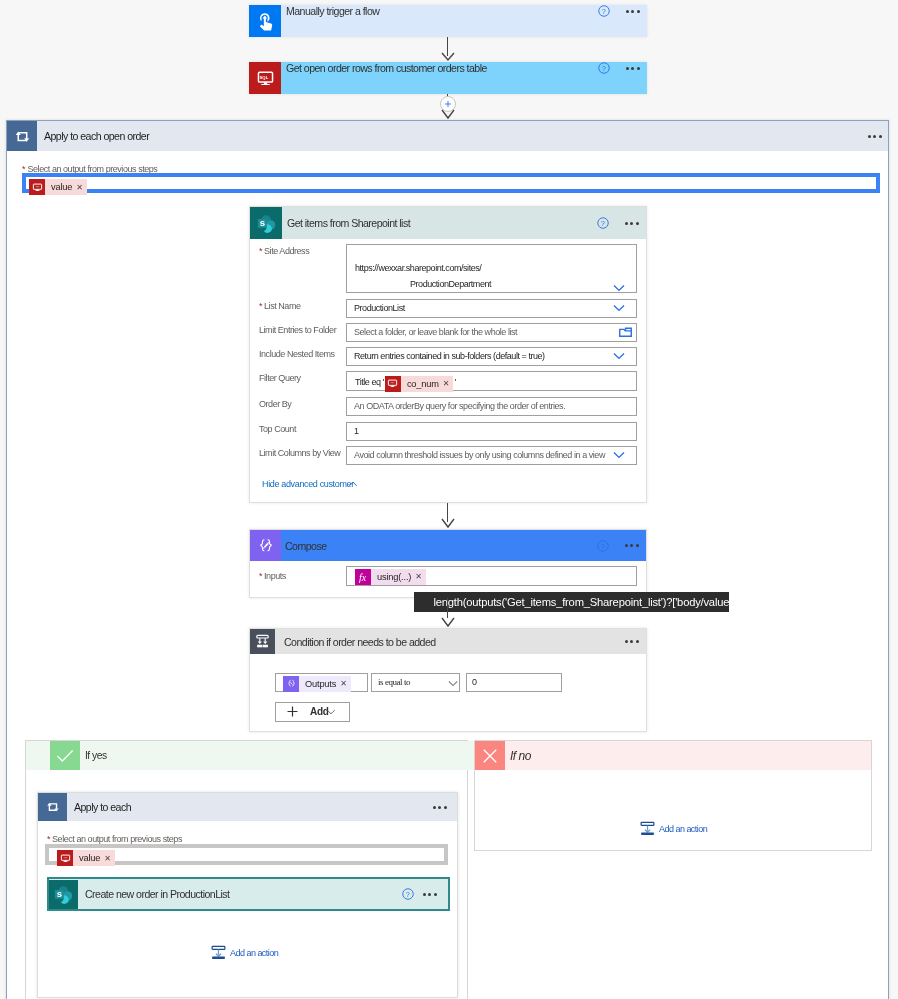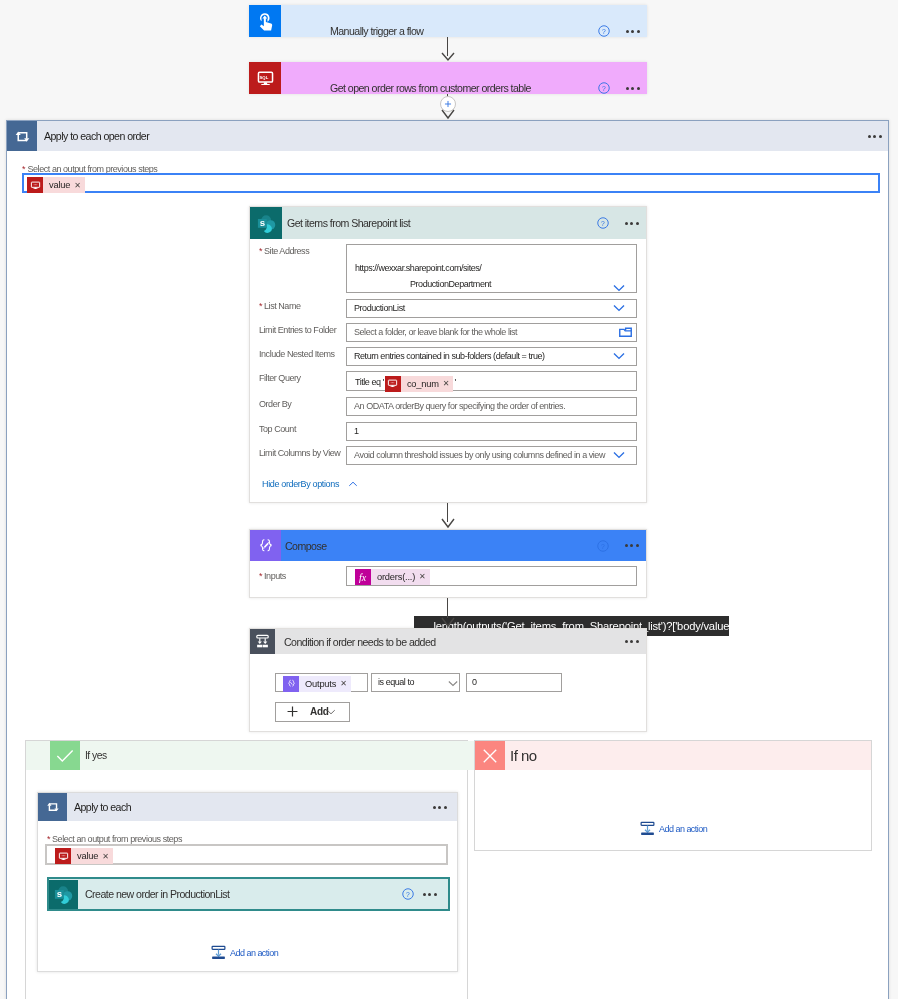--- a/index.html
+++ b/index.html
@@ -2,21 +2,21 @@
 <html><head>
 <meta charset="utf-8">
 <style>
   html,body{margin:0;padding:0;}
   body{width:898px;height:999px;background:#f5f5f5;font-family:"Liberation Sans",sans-serif;
        -webkit-font-smoothing:antialiased;}
   .root{position:relative;width:898px;height:999px;overflow:hidden;background:#f7f7f7;}
   .abs{position:absolute;line-height:11px;white-space:nowrap;}
 
   
-  .card{position:absolute;display:flex;align-items:flex-end;box-sizing:border-box;box-shadow:0 0 3px rgba(0,0,0,0.10);gap:44px;}
+  .card{position:absolute;display:flex;align-items:flex-start;box-sizing:border-box;box-shadow:0 0 3px rgba(0,0,0,0.10);}
   .card-ico{width:32px;height:32px;flex:0 0 32px;display:flex;align-items:center;justify-content:center;}
   .card-ico svg{display:block;}
   .card-title{font-size:10.6px;color:#323130;padding-left:5px;letter-spacing:-0.55px;}
   .card-right{margin-left:auto;display:flex;align-items:center;gap:16px;padding-right:7px;}
   .help{width:12px;height:12px;}
   .dots{display:flex;gap:2.7px;align-items:center;}
   .dots i{width:3px;height:3px;border-radius:50%;background:#3b3a39;display:block;}
 
   
   .conn{position:absolute;width:1px;background:#484644;}
@@ -28,21 +28,21 @@
   
   .scope{position:absolute;box-sizing:border-box;background:#fff;border:1px solid #8ba1bf;box-shadow:0 0 3px rgba(0,0,0,0.12);}
   .scope-head{height:30px;display:flex;align-items:center;background:#e3e7f0;}
   .scope-ico{width:30px;height:30px;flex:0 0 30px;display:flex;align-items:center;justify-content:center;background:#456894;}
   .scope-title{font-size:10.6px;color:#201f1e;padding-left:7px;letter-spacing:-0.55px;}
   .scope-dots{margin-left:auto;padding-right:6px;}
 
   
   .flabel{font-size:9px;color:#605e5c;letter-spacing:-0.45px;}
   .req{color:#a4262c;font-size:9px;margin-right:2px;}
-  .tbox{position:absolute;box-sizing:border-box;background:#fff;border:2px solid #3b82f6;}
+  .tbox{position:absolute;box-sizing:border-box;background:#fff;border:4px solid #3b82f6;}
   .token{display:inline-flex;align-items:center;height:16px;vertical-align:middle;}
   .token-ico{width:16px;height:16px;display:flex;align-items:center;justify-content:center;}
   .token-lbl{font-size:9.3px;padding:0 4px 0 6px;color:#201f1e;letter-spacing:-0.2px;}
   .token-x{font-size:8px;padding-right:4px;color:#4a4745;}
 
   
   .acard{position:absolute;box-sizing:border-box;background:#fff;border:1px solid #e1dfdd;box-shadow:0 0 3px rgba(0,0,0,0.10);}
   .acard-head{height:32px;display:flex;align-items:center;}
   .fl{position:absolute;font-size:9px;color:#605e5c;white-space:nowrap;letter-spacing:-0.45px;line-height:11px;}
   .fbox{position:absolute;box-sizing:border-box;background:#fff;border:1px solid #a19f9d;}
@@ -78,21 +78,21 @@
           <i></i>
         </span>
     </div>
   </div>
 
   <div class="conn" style="left:447px;top:37px;height:19px;"></div>
   <svg class="arrowhead" style="left:441px;top:52px;" width="14" height="10" viewBox="0 0 14 10">
     <path d="M1 1 L7 8 L13 1" fill="none" stroke="#484644" stroke-width="1.4"></path>
   </svg>
 
-  <div class="card" style="left:249px;top:62px;width:398px;height:32px;background:#f0abfc;">
+  <div class="card" style="left:249px;top:62px;width:398px;height:32px;background:#7dd3fc;">
     <div class="card-ico" style="background:#bc1b1b;">
       <svg width="19" height="19" viewBox="0 0 24 24">
           <g fill="none" stroke="#fff" stroke-width="1.9">
         <rect x="3.1" y="4.2" width="17.8" height="12.2" rx="1.4"></rect>
       </g>
       <text x="10.0" y="12.3" font-size="5.4" fill="#fff" text-anchor="middle" font-family="Liberation Sans, sans-serif" font-weight="bold">SQL</text>
       <path d="M10.5 16.6 h3.0 l.9 2.3 h2.9 v1.4 H6.7 v-1.4 h2.9 z" fill="#fff"></path>
       </svg>
     </div>
     <div class="card-title">Get open order rows from customer orders table</div>
@@ -235,21 +235,21 @@
           <span class="token-x">✕</span>
       </span><span class="fval" style="position:static;">'</span>
     </div>
     <div class="fval fph" style="left:104px;top:194px;">An ODATA orderBy query for specifying the order of entries.</div>
     <div class="fval" style="left:104px;top:219px;">1</div>
     <div class="fval fph" style="left:104px;top:243px;">Avoid column threshold issues by only using columns defined in a view</div>
     <svg class="chev" style="left:363px;top:244px;" width="12" height="8" viewBox="0 0 12 8">
         <path d="M1 1.6 L6 6.4 L11 1.6" fill="none" stroke="#2b6fe3" stroke-width="1.4"></path>
       </svg>
     <div class="link" style="left:12px;top:272px;">
-      <span>Hide orderBy options</span>
+      <span>Hide advanced customer</span>
     </div>
     <svg style="position:absolute;left:98px;top:274px;" width="10" height="6" viewBox="0 0 12 8">
         <path d="M1 6.4 L6 1.6 L11 6.4" fill="none" stroke="#2b6fe3" stroke-width="1.3"></path>
       </svg>
   </div>
 
   <div class="conn" style="left:447px;top:503px;height:19px;"></div>
   <svg class="arrowhead" style="left:441px;top:518px;" width="14" height="11" viewBox="0 0 14 11">
     <path d="M1 1 L7 9 L13 1" fill="none" stroke="#484644" stroke-width="1.4"></path>
   </svg>
@@ -284,27 +284,27 @@
     </div>
     <div class="fl" style="left:9px;top:41px;"><span class="req">*</span><span>Inputs</span></div>
     <div class="fbox" style="left:96px;top:36px;width:291px;height:20px;"></div>
     <div style="position:absolute;left:105px;top:38px;line-height:16px;white-space:nowrap;">
       <span class="token" style="background:#f2ddef;">
         <span class="token-ico" style="background:#bf0099;">
           <svg width="14" height="14" viewBox="0 0 16 16">
               <text x="7.6" y="12.2" font-size="11.5" font-style="italic" fill="#fff" text-anchor="middle" font-family="Liberation Serif, serif">fx</text>
             </svg>
         </span>
-        <span class="token-lbl">orders(...)</span>
+        <span class="token-lbl">using(...)</span>
         <span class="token-x">✕</span>
       </span>
     </div>
   </div>
 
-  <div style="position:absolute;left:414px;top:616px;width:315px;height:20px;box-sizing:border-box;background:#2d2d2d;color:#fff;font-size:11.2px;letter-spacing:-0.2px;display:flex;align-items:center;justify-content:center;white-space:nowrap;padding-left:28px;">
+  <div style="position:absolute;left:414px;top:592px;width:315px;height:20px;box-sizing:border-box;background:#2d2d2d;color:#fff;font-size:11.2px;letter-spacing:-0.2px;display:flex;align-items:center;justify-content:center;white-space:nowrap;padding-left:28px;">
     <span>length(outputs('Get_items_from_Sharepoint_list')?['body/value'])</span>
   </div>
 
   <div class="conn" style="left:447px;top:598px;height:20px;"></div>
   <svg class="arrowhead" style="left:441px;top:617px;" width="14" height="11" viewBox="0 0 14 11">
     <path d="M1 1 L7 9 L13 1" fill="none" stroke="#484644" stroke-width="1.4"></path>
   </svg>
 
   <div class="acard" style="left:249px;top:628px;width:398px;height:104px;">
     <div class="acard-head" style="background:#e3e3e4;height:25px;">
@@ -339,21 +339,21 @@
               <g transform="rotate(-40 12 11.8)">
                 <path d="M11.3 7.4 h1.4 v6.6 l-.7 1.6 -.7 -1.6 z" fill="#fff"></path>
               </g>
             </svg>
         </span>
         <span class="token-lbl">Outputs</span>
         <span class="token-x">✕</span>
       </span>
     </div>
     <div class="fbox" style="left:121px;top:44px;width:89px;height:19px;"></div>
-    <div class="fval" style="left:128px;top:48px;">is equal to</div>
+    <div class="fval" style="left:128px;top:48px;font-family:Liberation Serif, serif;">is equal to</div>
     <svg class="chev" style="left:198px;top:51px;" width="10" height="7" viewBox="0 0 12 8">
         <path d="M1 1.6 L6 6.4 L11 1.6" fill="none" stroke="#8a8886" stroke-width="1.3"></path>
       </svg>
     <div class="fbox" style="left:216px;top:44px;width:96px;height:19px;"></div>
     <div class="fval" style="left:222px;top:48px;">0</div>
     <div class="fbox" style="left:25px;top:73px;width:75px;height:20px;border-color:#a19f9d;"></div>
     <svg style="position:absolute;left:37px;top:77px;" width="11" height="11" viewBox="0 0 12 12">
         <path d="M6 0.6 V11.4 M0.6 6 H11.4" stroke="#323130" stroke-width="1.3"></path>
       </svg>
     <div class="fval" style="left:60px;top:77px;font-size:10px;color:#323130;font-weight:bold;letter-spacing:-0.3px;">Add</div>
@@ -365,21 +365,21 @@
   <div style="position:absolute;left:25px;top:740px;width:443px;height:259px;box-sizing:border-box;background:#fff;border:1px solid #d6d6d6;border-bottom:none;">
     <div style="position:absolute;left:0;top:0;width:100%;height:29px;background:#eef7f0;display:flex;align-items:center;padding-left:24px;">
       <div style="width:30px;height:29px;flex:0 0 30px;background:#87d890;display:flex;align-items:center;justify-content:center;">
         <svg width="18" height="14" viewBox="0 0 20 15">
             <path d="M1.5 7.5 L7 13 L18.5 1.5" fill="none" stroke="#fff" stroke-width="1.5"></path>
           </svg>
       </div>
       <div style="font-size:10.3px;color:#323130;padding-left:5px;letter-spacing:-0.5px;">If yes</div>
     </div>
 
-    <div class="scope" style="left:11px;top:51px;width:421px;height:180px;border-color:#dcdcdc;">
+    <div class="scope" style="left:11px;top:51px;width:421px;height:206px;border-color:#dcdcdc;">
       <div class="scope-head" style="height:28px;">
         <div class="scope-ico" style="width:29px;flex:0 0 29px;height:28px;">
           <svg width="16" height="16" viewBox="0 0 24 24">
             <g fill="none" stroke="#fff" stroke-width="2.1">
               <path d="M6.6 7.3 H17.3 V14.6"></path>
               <path d="M17.3 16.9 H6.6 V9.6"></path>
             </g>
             <path d="M3.4 10.0 L6.6 5.7 L9.8 10.0 Z" fill="#fff"></path>
             <path d="M14.1 14.2 L17.3 18.5 L20.5 14.2 Z" fill="#fff"></path>
           </svg>
@@ -446,21 +446,21 @@
     </div>
   </div>
 
   <div style="position:absolute;left:474px;top:740px;width:398px;height:111px;box-sizing:border-box;background:#fff;border:1px solid #d6d6d6;">
     <div style="position:absolute;left:0;top:0;width:100%;height:29px;background:#fdeded;display:flex;align-items:center;">
       <div style="width:30px;height:29px;flex:0 0 30px;background:#fb8680;display:flex;align-items:center;justify-content:center;">
         <svg width="16" height="16" viewBox="0 0 18 18">
             <path d="M2 2 L16 16 M16 2 L2 16" fill="none" stroke="#fff" stroke-width="1.5"></path>
           </svg>
       </div>
-      <div style="font-size:15px;color:#323130;padding-left:5px;letter-spacing:-0.5px;">If no</div>
+      <div style="font-size:12px;color:#323130;padding-left:5px;letter-spacing:-0.5px;font-style:italic;">If no</div>
     </div>
     <div style="position:absolute;left:165px;top:80px;display:flex;align-items:center;">
       <svg width="15" height="15" viewBox="0 0 16 16">
         <rect x="1.2" y="1.4" width="13.6" height="3.2" rx="0.6" fill="none" stroke="#1f4b91" stroke-width="1.3"></rect>
         <path d="M8 4.8 V10.4" stroke="#5b9bd5" stroke-width="1.3"></path>
         <path d="M5.3 9.3 L8 12 L10.7 9.3" fill="none" stroke="#5b9bd5" stroke-width="1.3"></path>
         <rect x="1.2" y="12.2" width="13.6" height="2.6" rx="0.5" fill="#1f4b91"></rect>
       </svg>
       <span style="font-size:9px;color:#1f5bc4;padding-left:4px;letter-spacing:-0.52px;">Add an action</span>
     </div>

